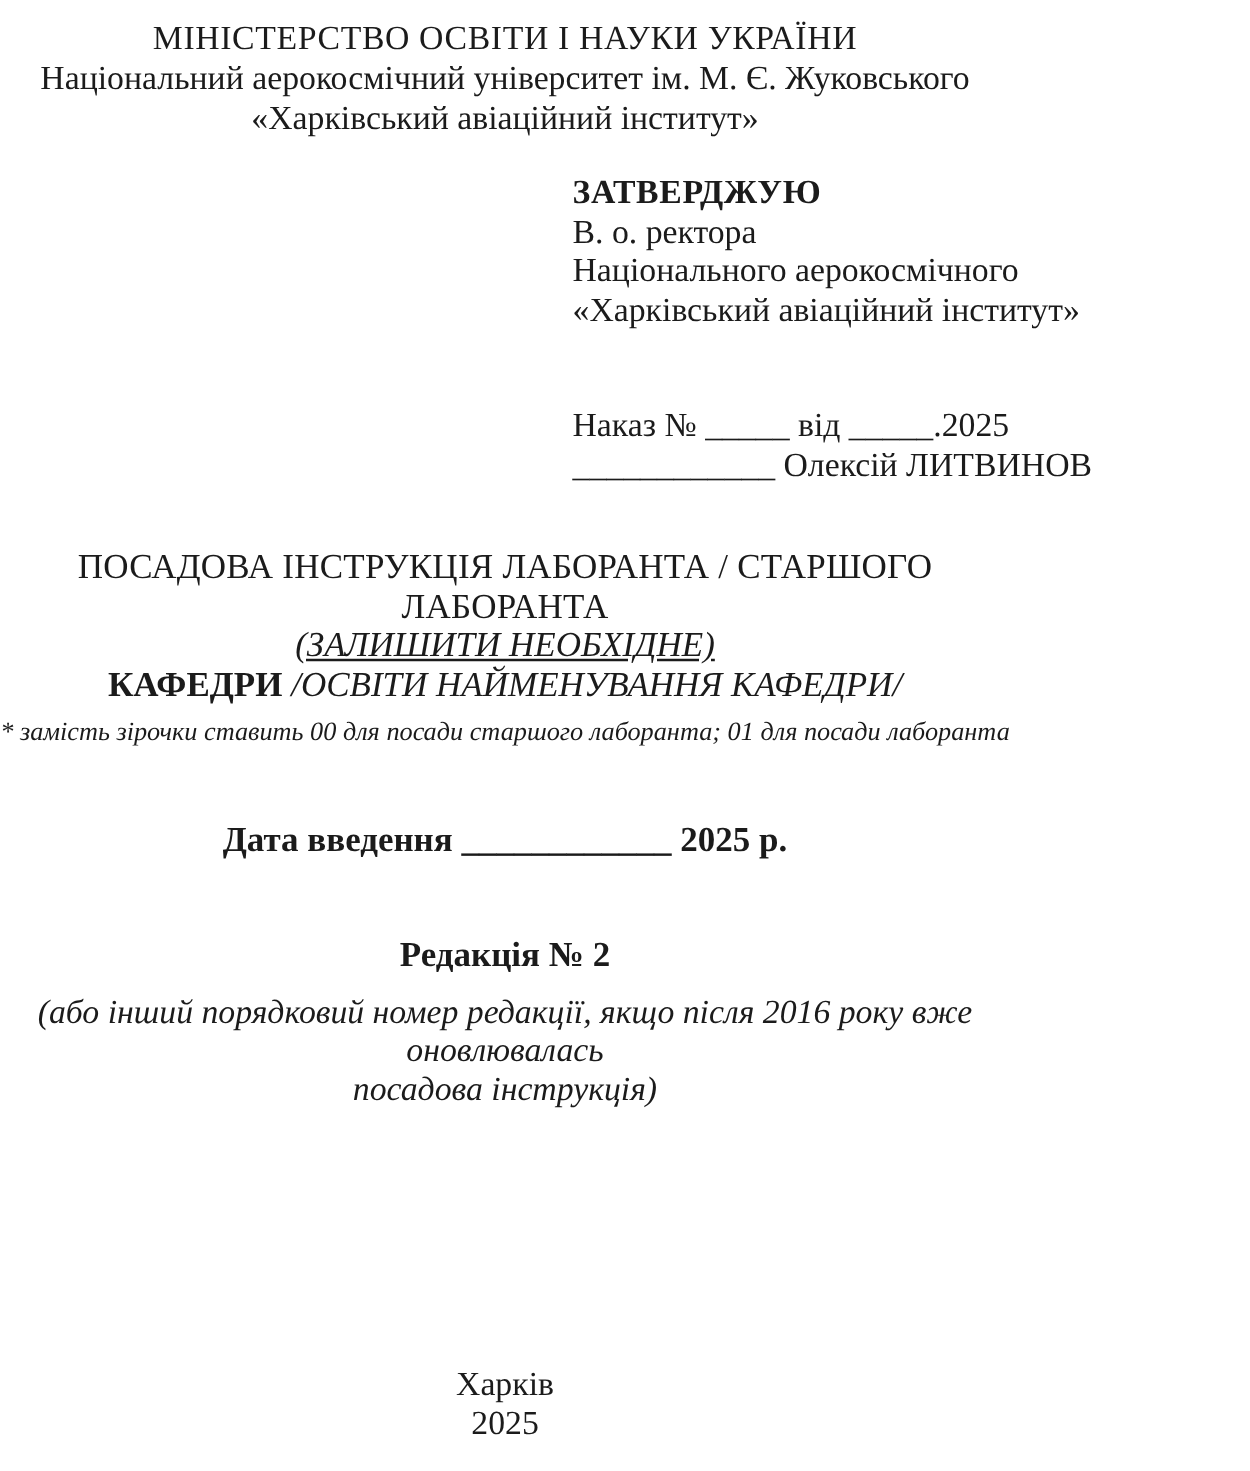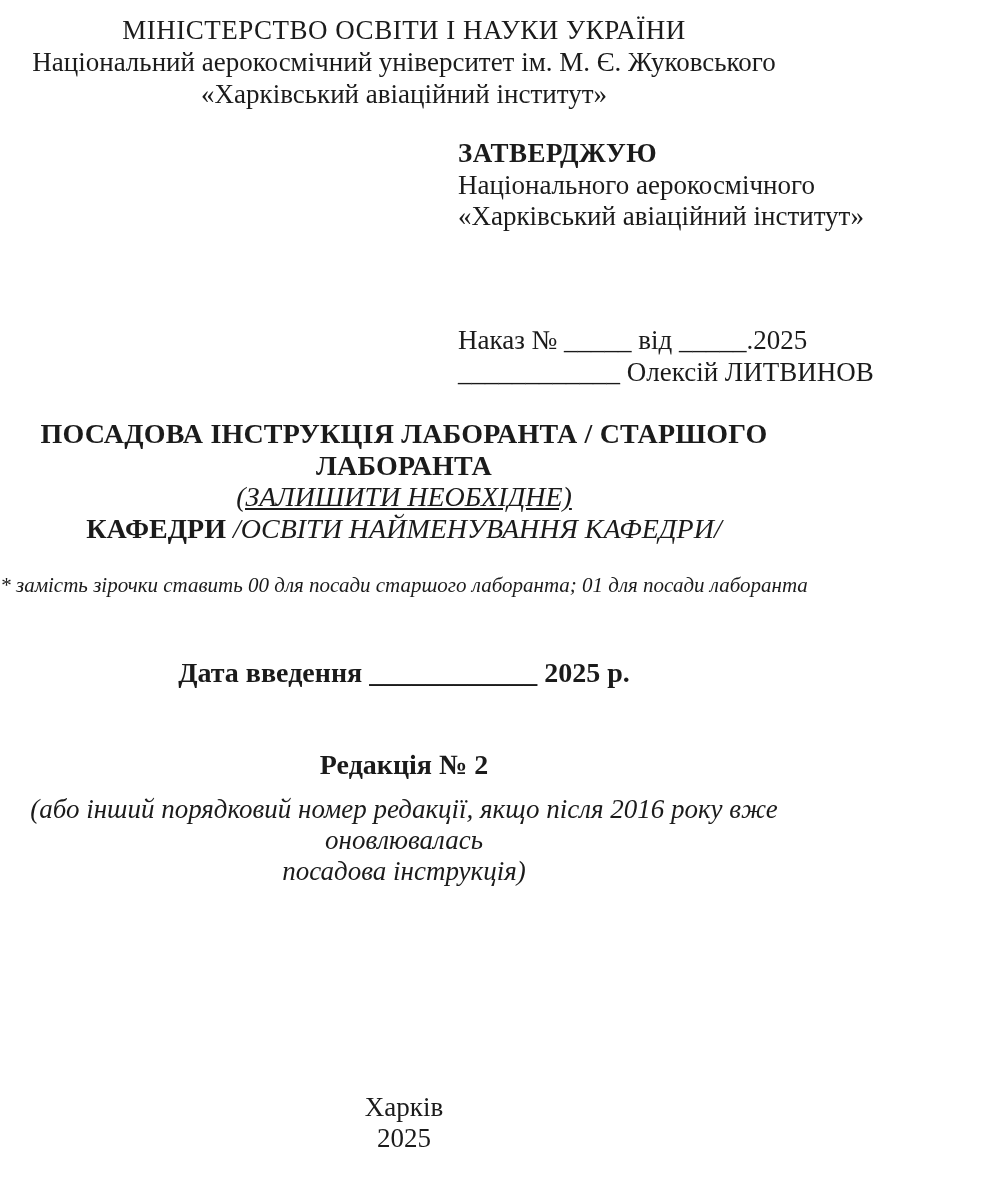--- a/index.html
+++ b/index.html
@@ -26,21 +26,21 @@
 
   
   .approval { top: 138px; left: 458px; font-size: 27px; line-height: 31.5px; }
   .approval .approve-label { font-weight: bold; letter-spacing: 0.5px; }
 
   
   .order-block { top: 324px; left: 458px; font-size: 27px; line-height: 32px; }
 
   
   .doc-title { top: 418px; font-size: 28px; line-height: 31.5px; }
-  .doc-title .main { font-weight: bold; letter-spacing: 0.2px; }
+  .doc-title .main { font-weight: normal; letter-spacing: 0.2px; margin-top: 20px; }
   .doc-title .keep-note { font-style: italic; text-decoration: underline; }
   .doc-title .dept-label { font-weight: bold; text-align: center; }
   .doc-title .dept-placeholder { font-style: italic; }
 
   
   .code-block { top: 568px; font-size: 28px; line-height: 31px; }
   .code-block .dept-number { font-style: italic; }
   .code-block .footnote {
     font-size: 21px;
     font-style: italic;
@@ -65,20 +65,21 @@
 <div class="page">
 
   <div class="block centered header">
     <div class="ministry">МІНІСТЕРСТВО ОСВІТИ І НАУКИ УКРАЇНИ</div>
     <div>Національний аерокосмічний університет ім. М. Є. Жуковського</div>
     <div>«Харківський авіаційний інститут»</div>
   </div>
 
   <div class="block approval">
     <div class="approve-label">ЗАТВЕРДЖУЮ</div>
+    <div>В. о. ректора</div>
     <div>Національного аерокосмічного</div>
     <div>«Харківський авіаційний інститут»</div>
   </div>
 
   <div class="block order-block">
     <div>Наказ № _____ від _____.2025</div>
     <div>
       <span>____________</span>
       <span>Олексій ЛИТВИНОВ</span>
     </div>

